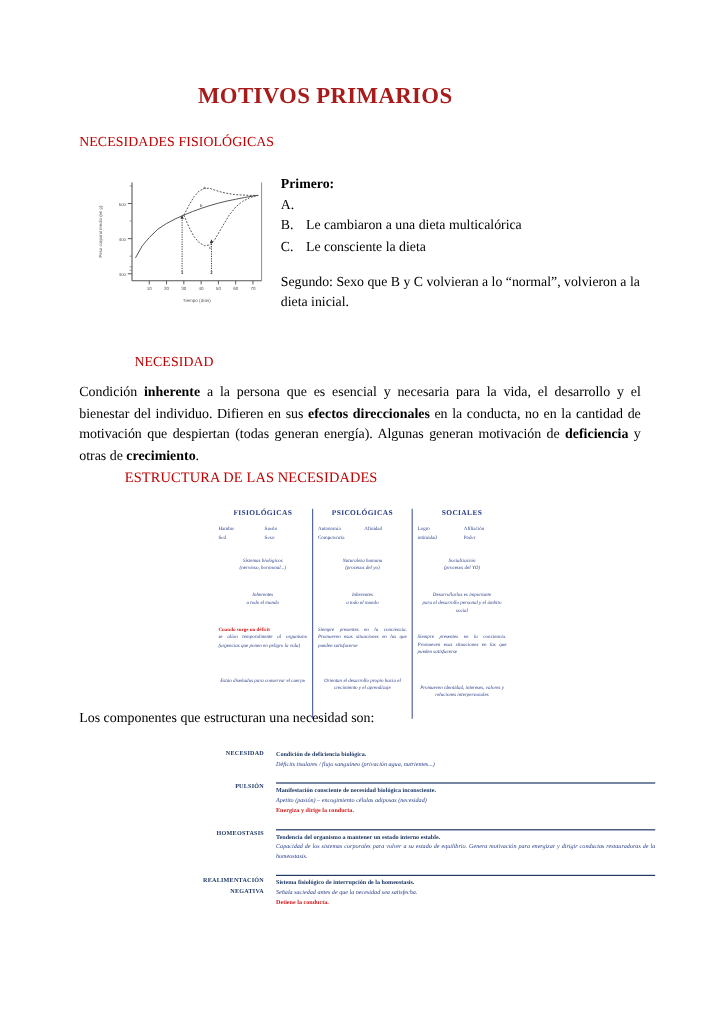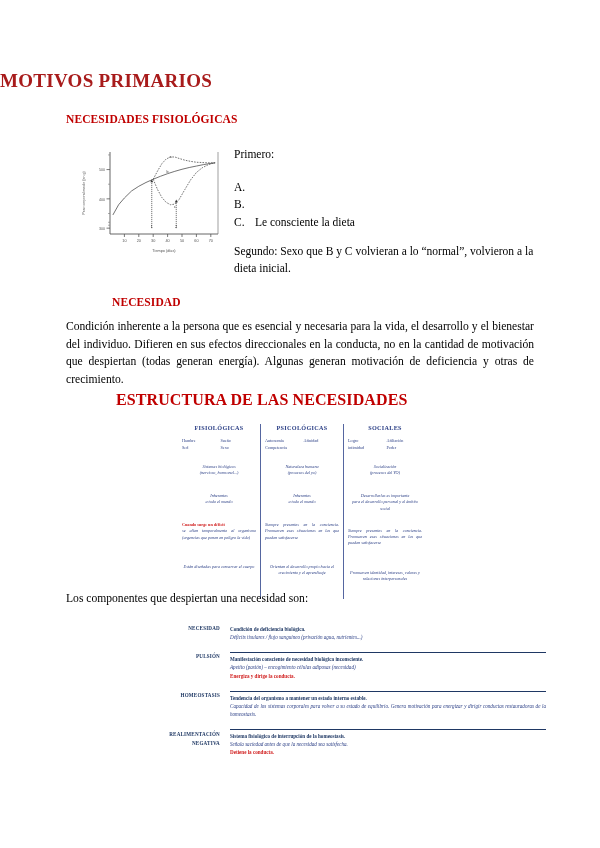--- a/index.html
+++ b/index.html
@@ -22,58 +22,58 @@
     height: 848px;
     padding: 0;
   }
 
   
   .doc-title {
     position: absolute;
     top: 70px;
     left: 0;
     width: 542px;
-    text-align: left;
+    text-align: center;
     font-size: 19px;
     font-weight: bold;
     color: #A81B1B;
     letter-spacing: 0.3px;
   }
   .sec-heading {
     position: absolute;
-    font-weight: bold;
+    font-weight: normal;
     color: #C00000;
     font-size: 11.5px;
     letter-spacing: 0.1px;
     text-align: center;
   }
   #h-fisiologicas { top: 113px; left: 66px; }
   #h-necesidad    { top: 296px; left: 112px; }
-  #h-estructura   { top: 391px; left: 116px; font-size: 16px; }
+  #h-estructura   { top: 391px; left: 104px; font-size: 12px; }
 
   
   .chart-wrap {
     position: absolute;
     top: 146px;
     left: 76px;
     width: 150px;
     height: 108px;
   }
   .chart-svg { display:block; }
 
   
   .primero-block {
     position: absolute;
     top: 146px;
     left: 234px;
     width: 310px;
     font-size: 11.5px;
     line-height: 1.45;
   }
-  .primero-label { margin-bottom: 16px; }
+  .primero-label { margin-bottom: 0; font-weight: bold; }
   .abc-list {
     margin: 0 0 12px 0;
     padding: 0;
     list-style: none;
   }
   .abc-list li {
     display: flex;
     gap: 9px;
     line-height: 1.52;
   }
@@ -83,21 +83,21 @@
   
   .para {
     position: absolute;
     top: 318px;
     left: 66px;
     width: 468px;
     font-size: 11.6px;
     line-height: 1.52;
     text-align: justify;
   }
-  .para b { font-weight: normal; margin-top: 33px; }
+  .para b { font-weight: bold; margin-top: 33px; }
 
   
   .struct-table {
     position: absolute;
     top: 424px;
     left: 178px;
     width: 248px;
     display: flex;
     color: #2A3E85;
   }
@@ -247,20 +247,21 @@
   </div>
 
   <div class="primero-block">
     <div class="primero-label">Primero:</div>
     <ul class="abc-list" id="abc-list">
         <li>
           <span class="abc-letter">A.</span>
         </li>
         <li>
           <span class="abc-letter">B.</span>
+          <span>Le cambiaron a una dieta multicalórica</span>
         </li>
         <li>
           <span class="abc-letter">C.</span>
           <span>Le consciente la dieta</span>
         </li>
       </ul>
     <div class="segundo-block">Segundo: Sexo que B y C volvieran a lo “normal”, volvieron a la dieta inicial.</div>
   </div>
 
   <div class="sec-heading" id="h-necesidad">NECESIDAD</div>
@@ -298,21 +299,21 @@
           <div class="pair-col">Logro<br>intimidad</div>
           <div class="pair-col">Afiliación<br>Poder</div>
         </div>
         <div class="struct-cell ">Socialización<br>(procesos del YO)</div>
         <div class="struct-cell ">Desarrollarlas es importante<br>para el desarrollo personal y el ámbito social</div>
         <div class="struct-cell tall just"><i>Siempre presentes en la conciencia. Promueven esas situaciones en las que pueden satisfacerse</i></div>
         <div class="struct-cell">Promueven identidad, intereses, valores y relaciones interpersonales</div>
       </div>
     </div>
 
-  <div class="comp-intro">Los componentes que despiertan una necesidad son:</div>
+  <div class="comp-intro">Los componentes que estructuran una necesidad son:</div>
 
   <div class="comp-table" id="comp-table">
       <div class="comp-row">
         <div class="comp-label">NECESIDAD</div>
         <div class="comp-body">
           <div class="comp-title">Condición de deficiencia biológica.</div>
           <div class="comp-sub">Déficits tisulares / flujo sanguíneo (privación agua, nutrientes...)</div>
         </div>
       </div>
       <div class="comp-row">

